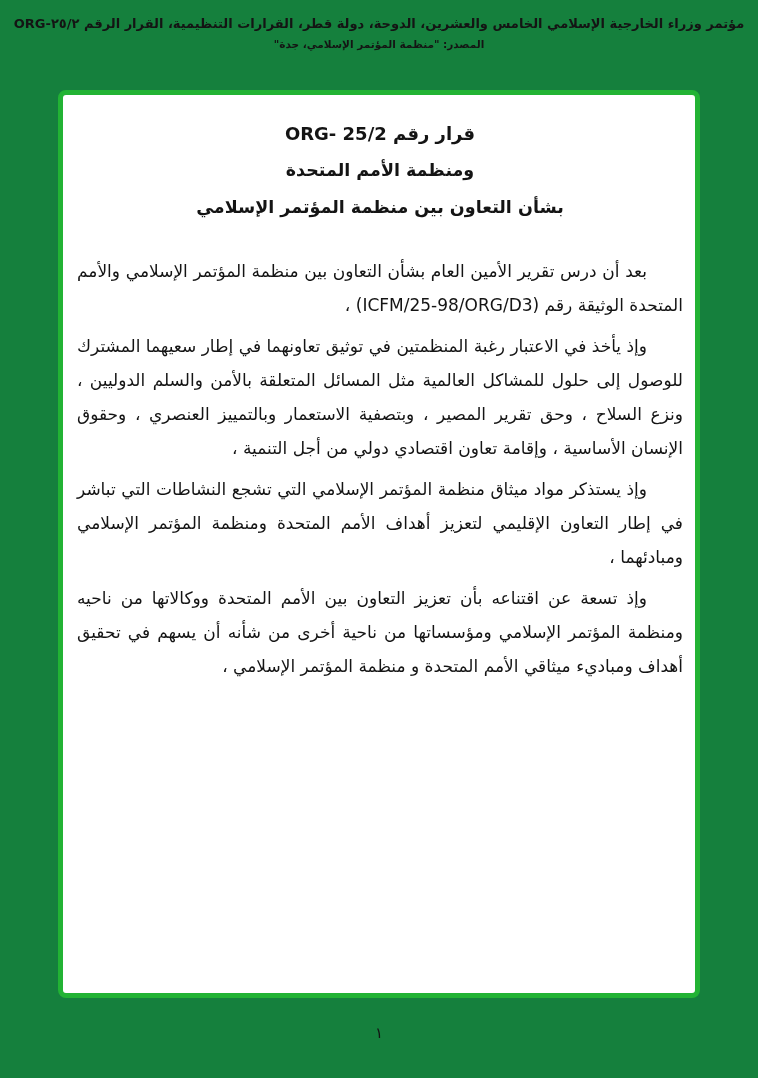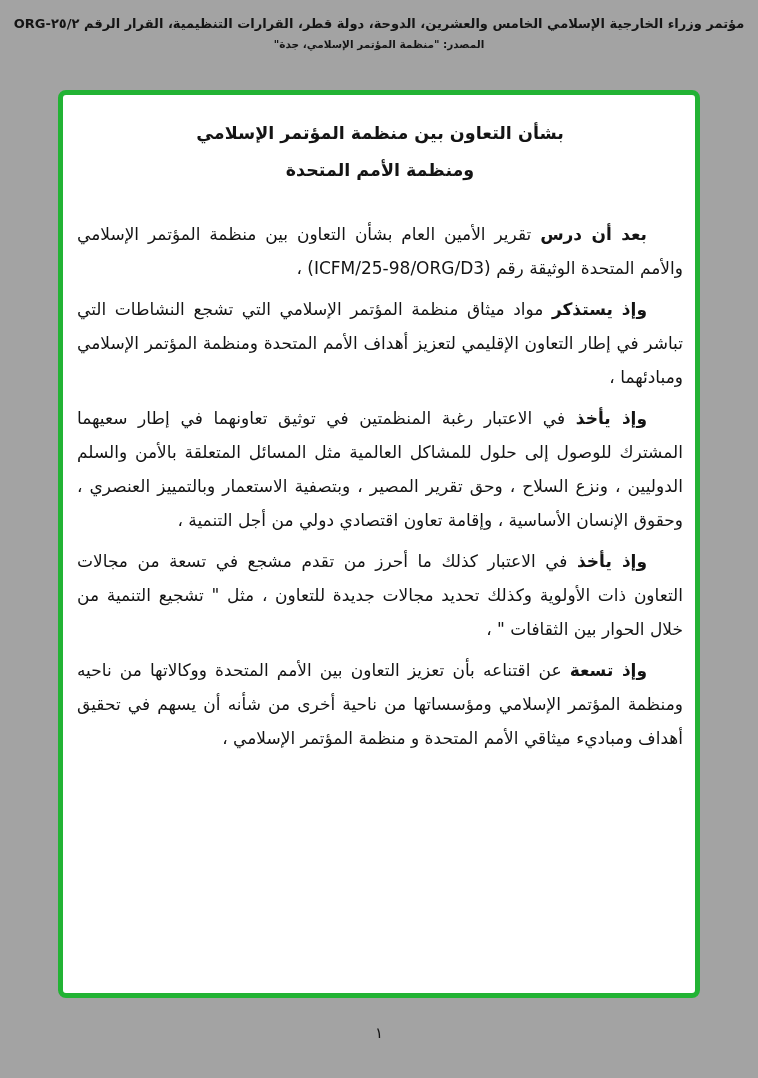--- a/index.html
+++ b/index.html
@@ -4,21 +4,21 @@
 <style>
   html, body {
     margin: 0;
     padding: 0;
     background: #ffffff;
   }
   .page {
     position: relative;
     width: 758px;
     height: 1078px;
-    background: #a3a3a3;
+    background: #15803d;
     font-family: "DejaVu Sans", sans-serif;
     color: #141414;
     overflow: hidden;
   }
   .doc-header {
     position: absolute;
     top: 16px;
     left: 0;
     right: 0;
     text-align: center;
@@ -63,21 +63,21 @@
   .t1 { font-size: 18px; }
   .t2 { font-size: 17.5px; }
   .para {
     font-size: 17px;
     line-height: 34px;
     text-align: justify;
     text-indent: 36px;
     margin: 0 0 7px 0;
   }
   .para .lead {
-    font-weight: bold;
+    font-weight: normal;
   }
   .page-number {
     position: absolute;
     left: 0;
     right: 0;
     top: 1024px;
     text-align: center;
     font-size: 15px;
     color: #141414;
   }
@@ -89,33 +89,33 @@
 
   <div class="doc-header">
     <div class="h1">مؤتمر وزراء الخارجية الإسلامي الخامس والعشرين، الدوحة، دولة قطر، القرارات التنظيمية، القرار الرقم ⁦ORG-٢٥/٢⁩</div>
     <div class="h2">المصدر:  "منظمة المؤتمر الإسلامي، جدة"</div>
   </div>
 
   <div class="res-box" style="border-color: rgb(34, 179, 52);">
     <div class="res-content">
 
       <div class="title-block">
+        <div class="title-line t1">قرار رقم ⁦ORG- 25/2⁩</div>
+        <div class="title-line t2">ومنظمة الأمم المتحدة</div>
         <div class="title-line t2">بشأن التعاون بين منظمة المؤتمر الإسلامي</div>
-        <div class="title-line t2">ومنظمة الأمم المتحدة</div>
       </div>
 
 
       <p class="para"><strong class="lead">بعد أن درس</strong><span> تقرير الأمين العام بشأن التعاون بين منظمة المؤتمر الإسلامي والأمم المتحدة الوثيقة رقم ⁦(ICFM/25-98/ORG/D3)⁩ ،</span></p>
 
+      <p class="para"><strong class="lead">وإذ يأخذ</strong><span> في الاعتبار رغبة المنظمتين في توثيق تعاونهما في إطار سعيهما المشترك للوصول إلى حلول للمشاكل  العالمية مثل المسائل المتعلقة بالأمن والسلم الدوليين ، ونزع السلاح ، وحق تقرير المصير ، وبتصفية الاستعمار وبالتمييز العنصري ، وحقوق الإنسان الأساسية ، وإقامة تعاون اقتصادي دولي من أجل التنمية ،</span></p>
+
       <p class="para"><strong class="lead">وإذ يستذكر</strong><span> مواد ميثاق منظمة المؤتمر الإسلامي التي تشجع النشاطات التي تباشر في إطار التعاون الإقليمي لتعزيز أهداف الأمم المتحدة ومنظمة المؤتمر الإسلامي ومبادئهما ،</span></p>
 
-      <p class="para"><strong class="lead">وإذ يأخذ</strong><span> في الاعتبار رغبة المنظمتين في توثيق تعاونهما في إطار سعيهما المشترك للوصول إلى حلول للمشاكل  العالمية مثل المسائل المتعلقة بالأمن والسلم الدوليين ، ونزع السلاح ، وحق تقرير المصير ، وبتصفية الاستعمار وبالتمييز العنصري ، وحقوق الإنسان الأساسية ، وإقامة تعاون اقتصادي دولي من أجل التنمية ،</span></p>
 
-
-      <p class="para"><strong class="lead">وإذ يأخذ</strong><span> في الاعتبار كذلك ما أحرز من تقدم مشجع في تسعة من مجالات التعاون ذات الأولوية وكذلك تحديد مجالات جديدة للتعاون ، مثل " تشجيع التنمية من خلال الحوار بين الثقافات " ،</span></p>
 
       <p class="para"><strong class="lead">وإذ تسعة</strong><span> عن اقتناعه بأن تعزيز التعاون بين الأمم المتحدة ووكالاتها من ناحيه ومنظمة المؤتمر الإسلامي ومؤسساتها من ناحية أخرى من شأنه أن يسهم في تحقيق أهداف ومباديء ميثاقي الأمم المتحدة و منظمة المؤتمر الإسلامي ،</span></p>
 
     </div>
   </div>
 
   <div class="page-number">١</div>
 
 </div>
 

